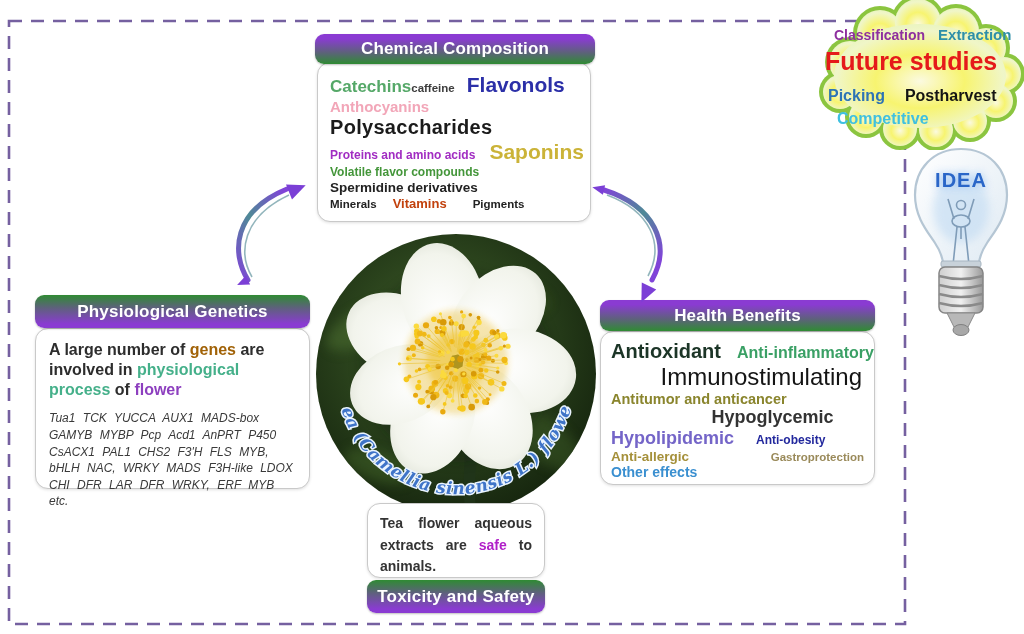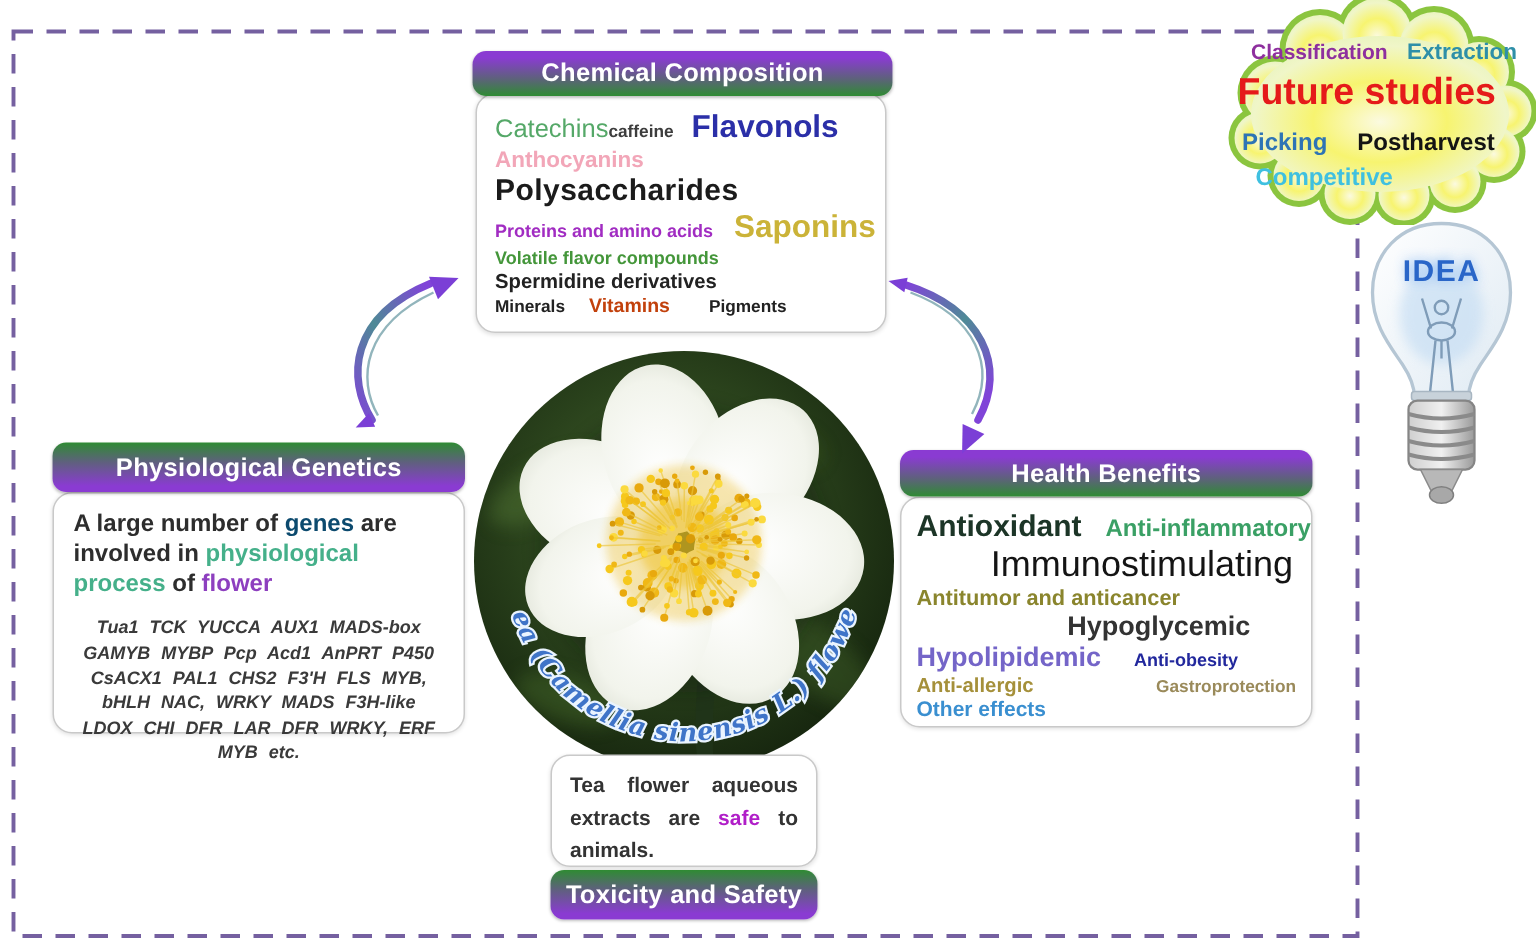--- a/index.html
+++ b/index.html
@@ -18,37 +18,37 @@
   .grad-gp{background:linear-gradient(to bottom,#2f8b33 0%,#5f607e 40%,#8a3bd2 88%);}
 
   
   .panel-body{z-index:3;background:#fff;border:1.6px solid #c9c9c9;border-radius:13px;
     box-shadow:0 1px 3px rgba(0,0,0,.12);}
 
   
   .wline{display:flex;align-items:baseline;white-space:nowrap;}
   .chem-body{left:317px;top:62px;width:274px;height:160px;display:flex;flex-direction:column;
     justify-content:space-between;padding:10px 12px;box-sizing:border-box;}
-  .chem-0-0{font-size:17px;font-weight:normal;}
+  .chem-0-0{font-size:17px;font-weight:bold;}
   .chem-0-1{font-size:11.5px;font-weight:bold;margin-left:0;}
   .chem-0-2{font-size:21px;font-weight:bold;margin-left:12px;}
   .chem-1-0{font-size:15px;font-weight:bold;}
   .chem-2-0{font-size:20px;font-weight:bold;letter-spacing:.3px;}
   .chem-3-0{font-size:12px;font-weight:bold;}
   .chem-3-1{font-size:21px;font-weight:bold;margin-left:14px;}
   .chem-4-0{font-size:12px;font-weight:bold;}
   .chem-5-0{font-size:13.5px;font-weight:600;}
   .chem-6-0{font-size:11.5px;font-weight:bold;}
   .chem-6-1{font-size:13px;font-weight:bold;margin-left:16px;}
   .chem-6-2{font-size:11.5px;font-weight:bold;margin-left:26px;}
 
   .gen-body{left:35px;top:328px;width:275px;height:161px;padding:11px 13px;box-sizing:border-box;}
   .gen-sentence{font-size:16px;font-weight:600;line-height:1.24;}
-  .gene-list{margin-top:11px;font-size:12px;font-weight:bold;font-style:italic;color:#3a3a3a;
-    line-height:1.38;word-spacing:4px;text-align:center;}
+  .gene-list{margin-top:11px;font-size:12px;font-weight:normal;font-style:italic;color:#3a3a3a;
+    line-height:1.38;word-spacing:4px;}
 
   .hb-body{left:600px;top:331px;width:275px;height:154px;display:flex;flex-direction:column;
     justify-content:space-between;padding:8px 10px;box-sizing:border-box;}
   .hb-0-0{font-size:20px;font-weight:600;}
   .hb-0-1{font-size:16px;font-weight:600;margin-left:16px;}
   .hb-1-0{font-size:24px;}
   .hb-2-0{font-size:14.5px;font-weight:bold;}
   .hb-3-0{font-size:18px;font-weight:600;}
   .hb-4-0{font-size:18px;font-weight:600;}
   .hb-4-1{font-size:12px;font-weight:bold;margin-left:22px;}
@@ -129,21 +129,21 @@
       <span class="chem-6-1" style="color: #c2410c;">Vitamins</span>
       <span class="chem-6-2" style="color: rgb(34, 34, 34);">Pigments</span>
     </div>
   </div>
 
   <div class="abs panel-header grad-gp gen-header">
     <span>Physiological Genetics</span>
   </div>
   <div class="abs panel-body gen-body">
     <div class="gen-sentence">
-      <span style="color: rgb(45, 45, 45);">A large number of </span><span style="color: #0c4a6e;">genes</span><span style="color: rgb(45, 45, 45);"> are involved in </span><span style="color: rgb(69, 176, 138);">physiological process</span><span style="color: rgb(45, 45, 45);"> of </span><span style="color: rgb(141, 63, 191);">flower</span>
+      <span style="color: rgb(45, 45, 45);">A large number of </span><span style="color: #a16207;">genes</span><span style="color: rgb(45, 45, 45);"> are involved in </span><span style="color: rgb(69, 176, 138);">physiological process</span><span style="color: rgb(45, 45, 45);"> of </span><span style="color: rgb(141, 63, 191);">flower</span>
     </div>
     <div class="gene-list">Tua1  TCK  YUCCA  AUX1  MADS-box  GAMYB  MYBP  Pcp  Acd1  AnPRT  P450  CsACX1  PAL1  CHS2  F3'H  FLS  MYB, bHLH  NAC, WRKY  MADS  F3H-like  LDOX  CHI  DFR  LAR  DFR  WRKY, ERF  MYB  etc.</div>
   </div>
 
   <div class="abs panel-header grad-pg hb-header">
     <span>Health Benefits</span>
   </div>
   <div class="abs panel-body hb-body">
     <div class="wline">
       <span class="hb-0-0" style="color: rgb(28, 53, 39);">Antioxidant</span>

